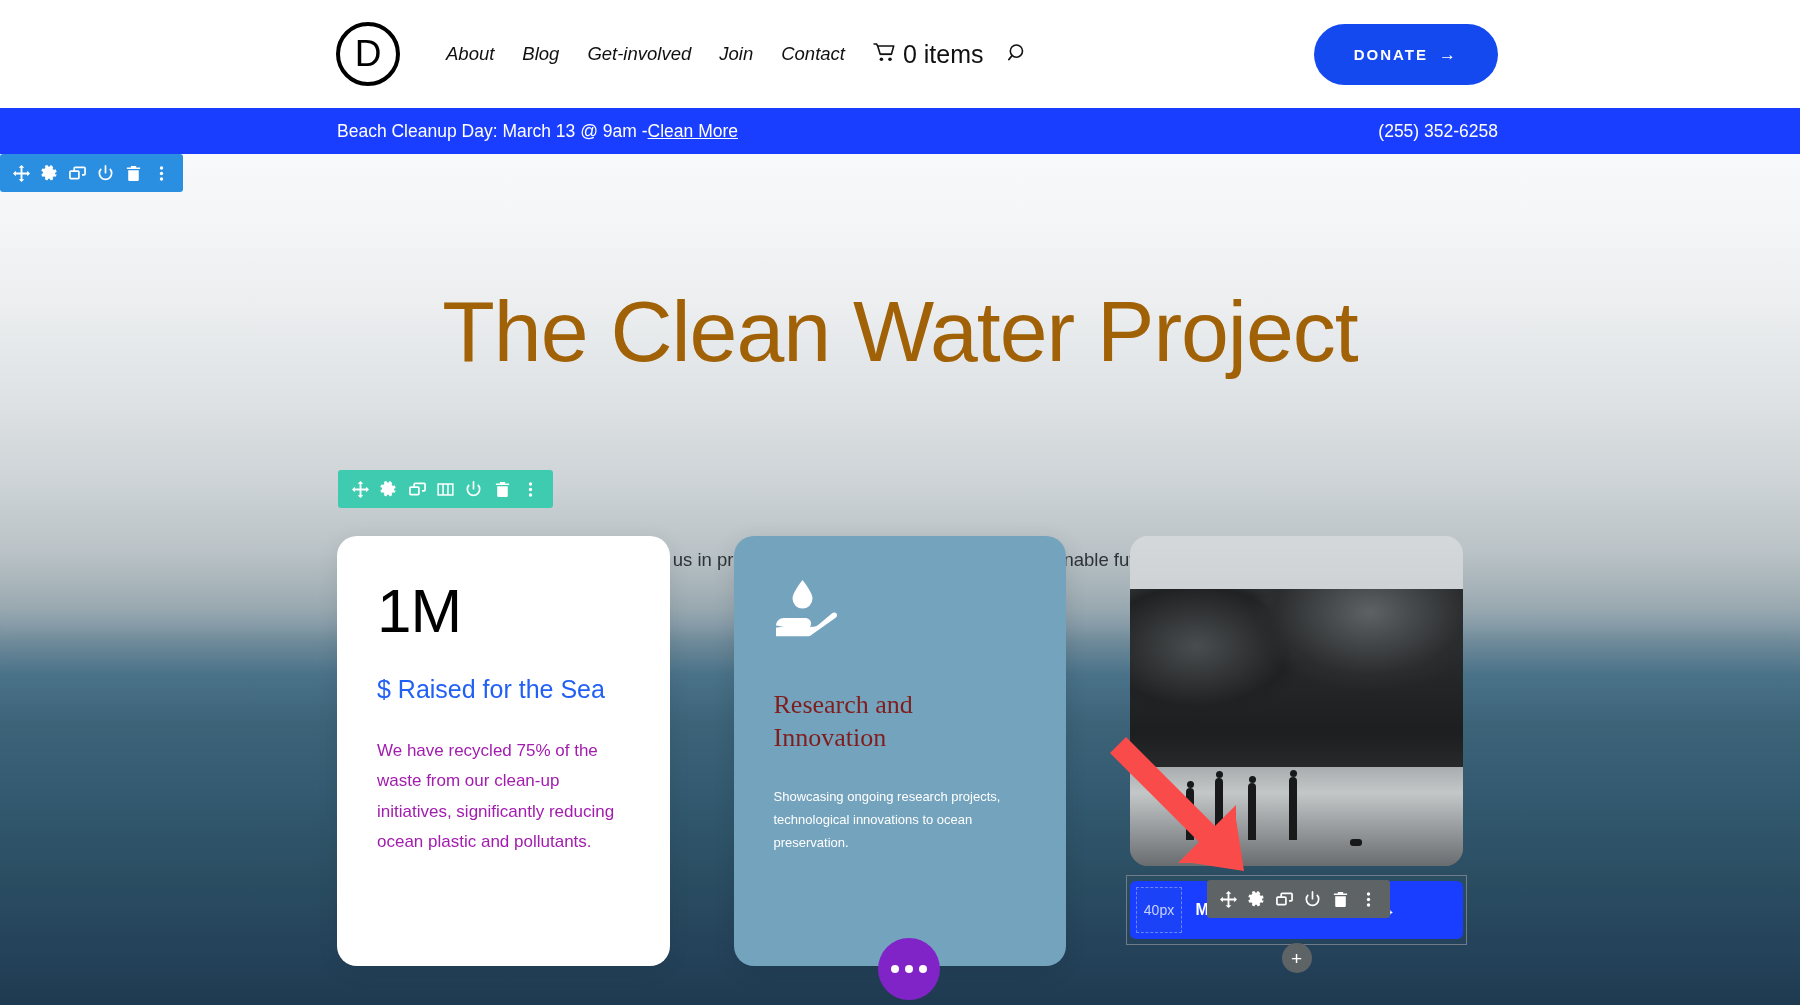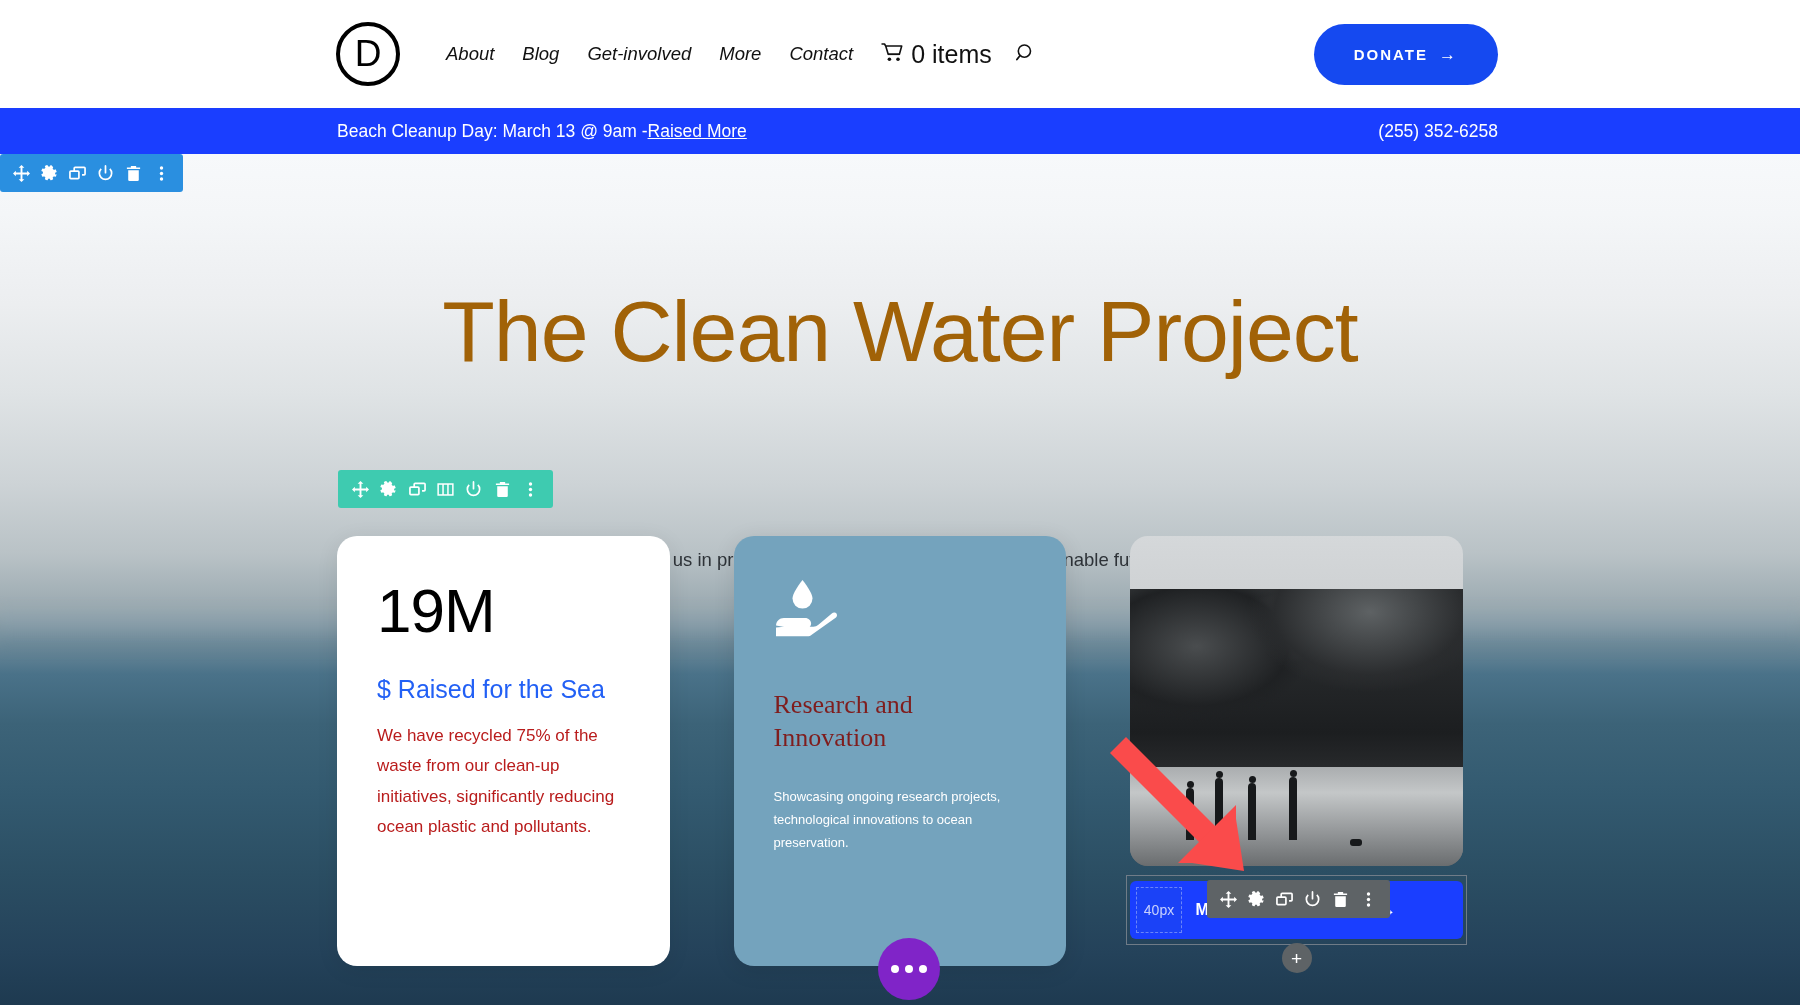--- a/index.html
+++ b/index.html
@@ -133,21 +133,21 @@
   }
   .card-stat {
     font-size: 62px; font-weight: 500; color: #000; line-height: 1;
     letter-spacing: -1px;
   }
   .card-sub {
     font-size: 25px; color: #2260f5; margin-top: 32px; font-weight: 400;
     line-height: 1.2;
   }
   .card-body {
-    font-size: 17px; color: #b91c1c; line-height: 1.78; margin-top: 17px;
+    font-size: 17px; color: #a21caf; line-height: 1.78; margin-top: 32px;
   }
 
   .card-blue {
     background: #74a3bd; padding: 42px 40px 40px 40px;
     box-shadow: 0 4px 22px rgba(0,0,0,0.10);
   }
   .card-icon { width: 74px; height: 70px; margin-bottom: 40px; }
   .card-title-lt {
     font-size: 26px; color: #7f1d1d; line-height: 1.28; font-weight: 400; font-family: Liberation Serif, serif;
   }
@@ -292,21 +292,21 @@
 
   <header class="site-header">
     <div class="logo">
       <span>D</span>
     </div>
 
     <nav class="main-nav">
       <a class="nav-link" href="#">About</a>
       <a class="nav-link" href="#">Blog</a>
       <a class="nav-link" href="#">Get-involved</a>
-      <a class="nav-link" href="#">More</a>
+      <a class="nav-link" href="#">Join</a>
       <a class="nav-link" href="#">Contact</a>
 
       <div class="cart-group">
         <span class="cart-icon">
           <svg width="22" height="19" viewBox="0 0 22 19" fill="none">
             <path d="M0.5 1h3l1.2 2M4.7 3h16l-2.3 8.2H7.2L4.7 3z" stroke="#111" stroke-width="1.6" stroke-linejoin="round" fill="none"></path>
             <path d="M7 11.3h11.4" stroke="#111" stroke-width="1.6"></path>
             <circle cx="8.4" cy="16.3" r="1.8" fill="#111"></circle>
             <circle cx="17" cy="16.3" r="1.8" fill="#111"></circle>
           </svg>
@@ -324,35 +324,35 @@
 
     <button class="donate-btn">
       <span>DONATE</span>
       <span class="arrow">→</span>
     </button>
   </header>
 
   <div class="announce-bar">
     <div class="announce-text">
       <span>Beach Cleanup Day: March 13 @ 9am - </span>
-      <a class="announce-link" href="#">Raised More</a>
+      <a class="announce-link" href="#">Clean More</a>
     </div>
     <div class="announce-phone">(255) 352-6258</div>
   </div>
 
   <section class="hero">
     <div class="hero-bg"></div>
 
     <h1 class="hero-title">The Clean Water Project</h1>
     <p class="hero-sub">Join us in preserving marine ecosystems for a sustainable future.</p>
 
     <div class="cards-row">
 
       <div class="card card-white">
-        <div class="card-stat">19M</div>
+        <div class="card-stat">1M</div>
         <div class="card-sub">$ Raised for the Sea</div>
         <div class="card-body">We have recycled 75% of the waste from our clean-up initiatives, significantly reducing ocean plastic and pollutants.</div>
       </div>
 
       <div class="card card-blue">
         <div class="card-icon">
           <svg width="74" height="70" viewBox="0 0 74 70" fill="none">
             <path d="M28.5 2c0 0 -10 12.4 -10 18.6a10 10 0 0 0 20 0C38.5 14.4 28.5 2 28.5 2z" fill="#ffffff"></path>
             <path d="M2 47.5c0-4.3 3.6-7.6 7.8-7.6h21.4c3.3 0 5.9 2.5 5.9 5.5 0 2.9-2.6 5.3-5.9 5.3H20" stroke="#ffffff" stroke-width="0" fill="#ffffff"></path>
             <path d="M2 49.5v8.8h31.4c1.6 0 3.1-.5 4.3-1.5L62 39.4c1.9-1.5 1-4.6-1.4-4.8-1-.1-2 .2-2.8.9L44.4 46.8c-1.4 1.2-3.2 1.9-5.1 1.9H12.2C9 48.7 6 49 2 49.5z" fill="#ffffff"></path>

